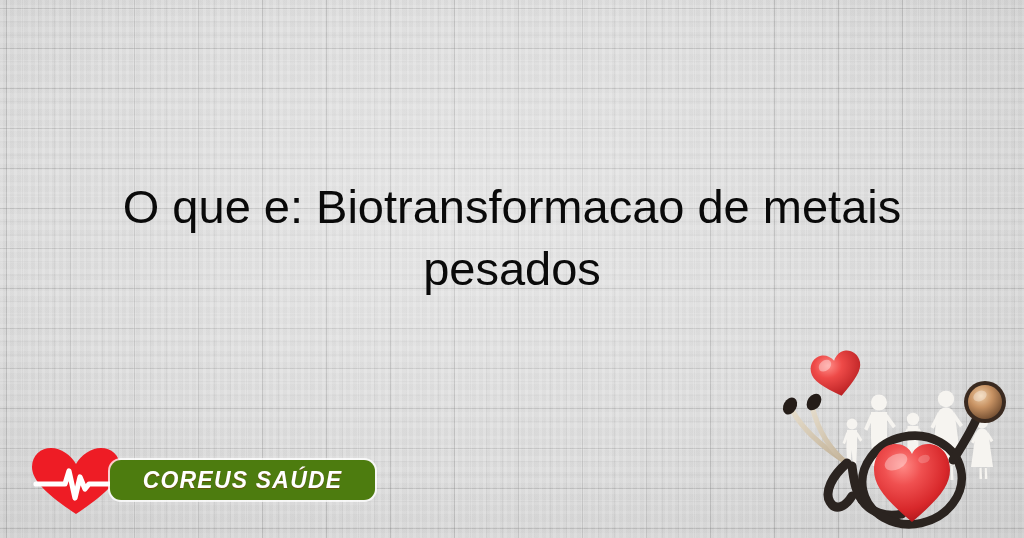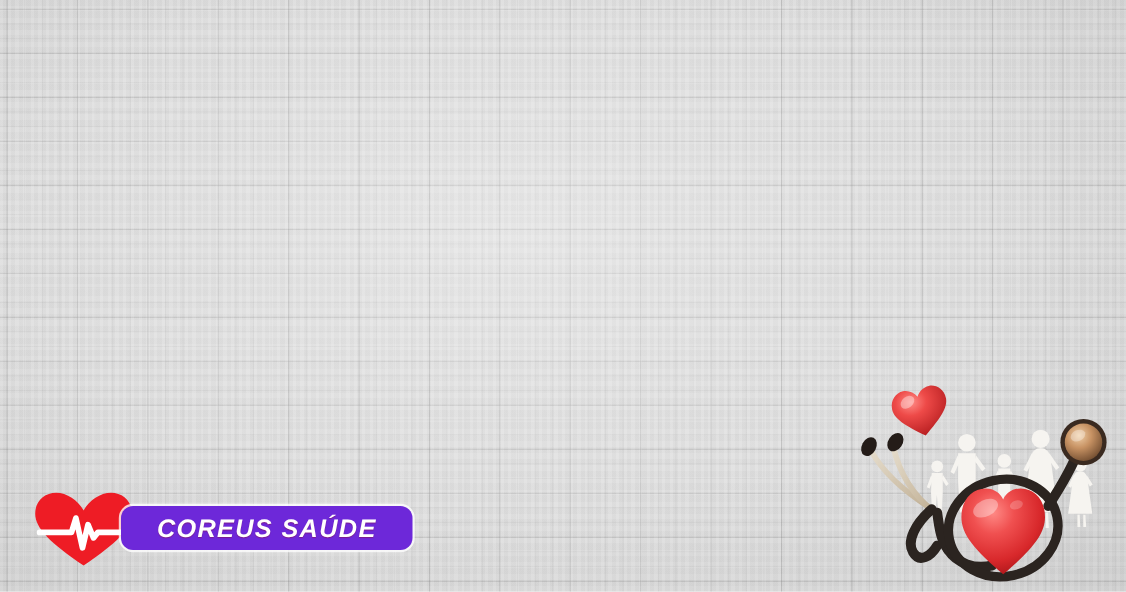--- a/index.html
+++ b/index.html
@@ -82,21 +82,21 @@
     top: 0px;
     width: 92px;
     height: 70px;
   }
   #brand-badge {
     position: absolute;
     left: 80px;
     top: 14px;
     width: 265px;
     height: 40px;
-    background: #6d28d9;
+    background: #4d7c0f;
     border-radius: 11px;
     box-shadow: 0 0 0 2px rgba(255,255,255,0.78);
     display: flex;
     align-items: center;
     justify-content: center;
   }
   #brand-badge-text {
     color: #ffffff;
     font-size: 23px;
     font-weight: bold;
@@ -127,20 +127,22 @@
 </style>
 </head>
 <body>
 
 <div id="canvas">
 
   <div id="grid-bg"></div>
   <div id="grid-noise"></div>
   <div id="vignette"></div>
 
+  <div id="title-block">O que e: Biotransformacao de metais
+pesados</div>
 
   <div id="brand-logo">
 
     <div id="brand-connector"></div>
 
     <div id="brand-heart-icon">
       <svg viewBox="0 0 92 70" width="92" height="70" xmlns="http://www.w3.org/2000/svg">
         <path d="M46 68 C 16 48, 2 34, 2 21 C 2 9, 11 2, 21 2 C 31 2, 41 9, 46 18 C 51 9, 61 2, 71 2 C 81 2, 90 9, 90 21 C 90 34, 76 48, 46 68 Z" fill="#ee1c25"></path>
         <path d="M6 38 L30 38 L35 38 L39 25 L45 52 L50 31 L55 43 L59 38 L86 38" fill="none" stroke="#ffffff" stroke-width="5.2" stroke-linecap="round" stroke-linejoin="round"></path>
       </svg>

